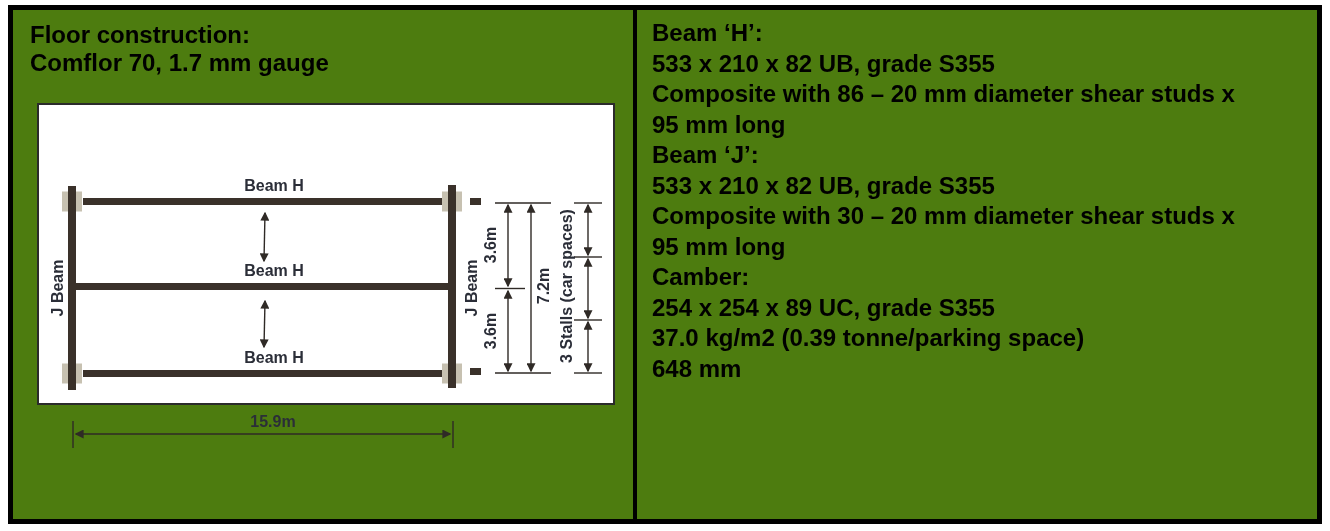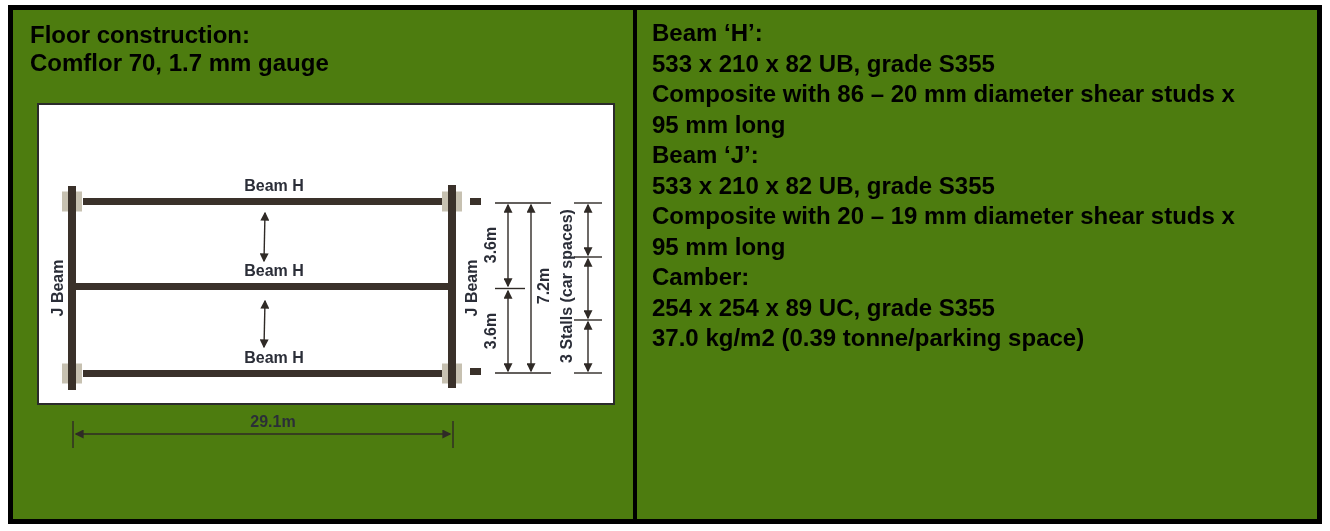--- a/index.html
+++ b/index.html
@@ -92,32 +92,33 @@
 
       <span class="dlabel" style="left:235px;top:81px">Beam H</span>
       <span class="dlabel" style="left:235px;top:166px">Beam H</span>
       <span class="dlabel" style="left:235px;top:253px">Beam H</span>
       <span class="dlabel rot" style="left:19px;top:183px">J Beam</span>
       <span class="dlabel rot" style="left:433px;top:183px">J Beam</span>
       <span class="dlabel rot" style="left:452px;top:140px">3.6m</span>
       <span class="dlabel rot" style="left:452px;top:226px">3.6m</span>
       <span class="dlabel rot" style="left:505px;top:181px">7.2m</span>
       <span class="dlabel rot" style="left:528px;top:181px">3 Stalls (car spaces)</span>
-      <span class="dlabel" style="left:234px;top:317px">29.1m</span>
+      <span class="dlabel" style="left:234px;top:317px">15.9m</span>
     </div>
   </div>
 
   <div class="right-cell">
     <div class="spec">
       <div class="hd">Beam ‘H’:</div>
       <div>533 x 210 x 82 UB, grade S355</div>
       <div>Composite with 86 – 20 mm diameter shear studs x</div>
       <div>95 mm long</div>
       <div class="hd">Beam ‘J’:</div>
       <div>533 x 210 x 82 UB, grade S355</div>
-      <div>Composite with 20 – 19 mm diameter shear studs x</div>
+      <div>Composite with 30 – 20 mm diameter shear studs x</div>
       <div>95 mm long</div>
       <div class="hd">Camber:</div>
       <div>254 x 254 x 89 UC, grade S355</div>
       <div>37.0 kg/m2 (0.39 tonne/parking space)</div>
+      <div>648 mm</div>
     </div>
   </div>
 </div>
 
 </body></html>

